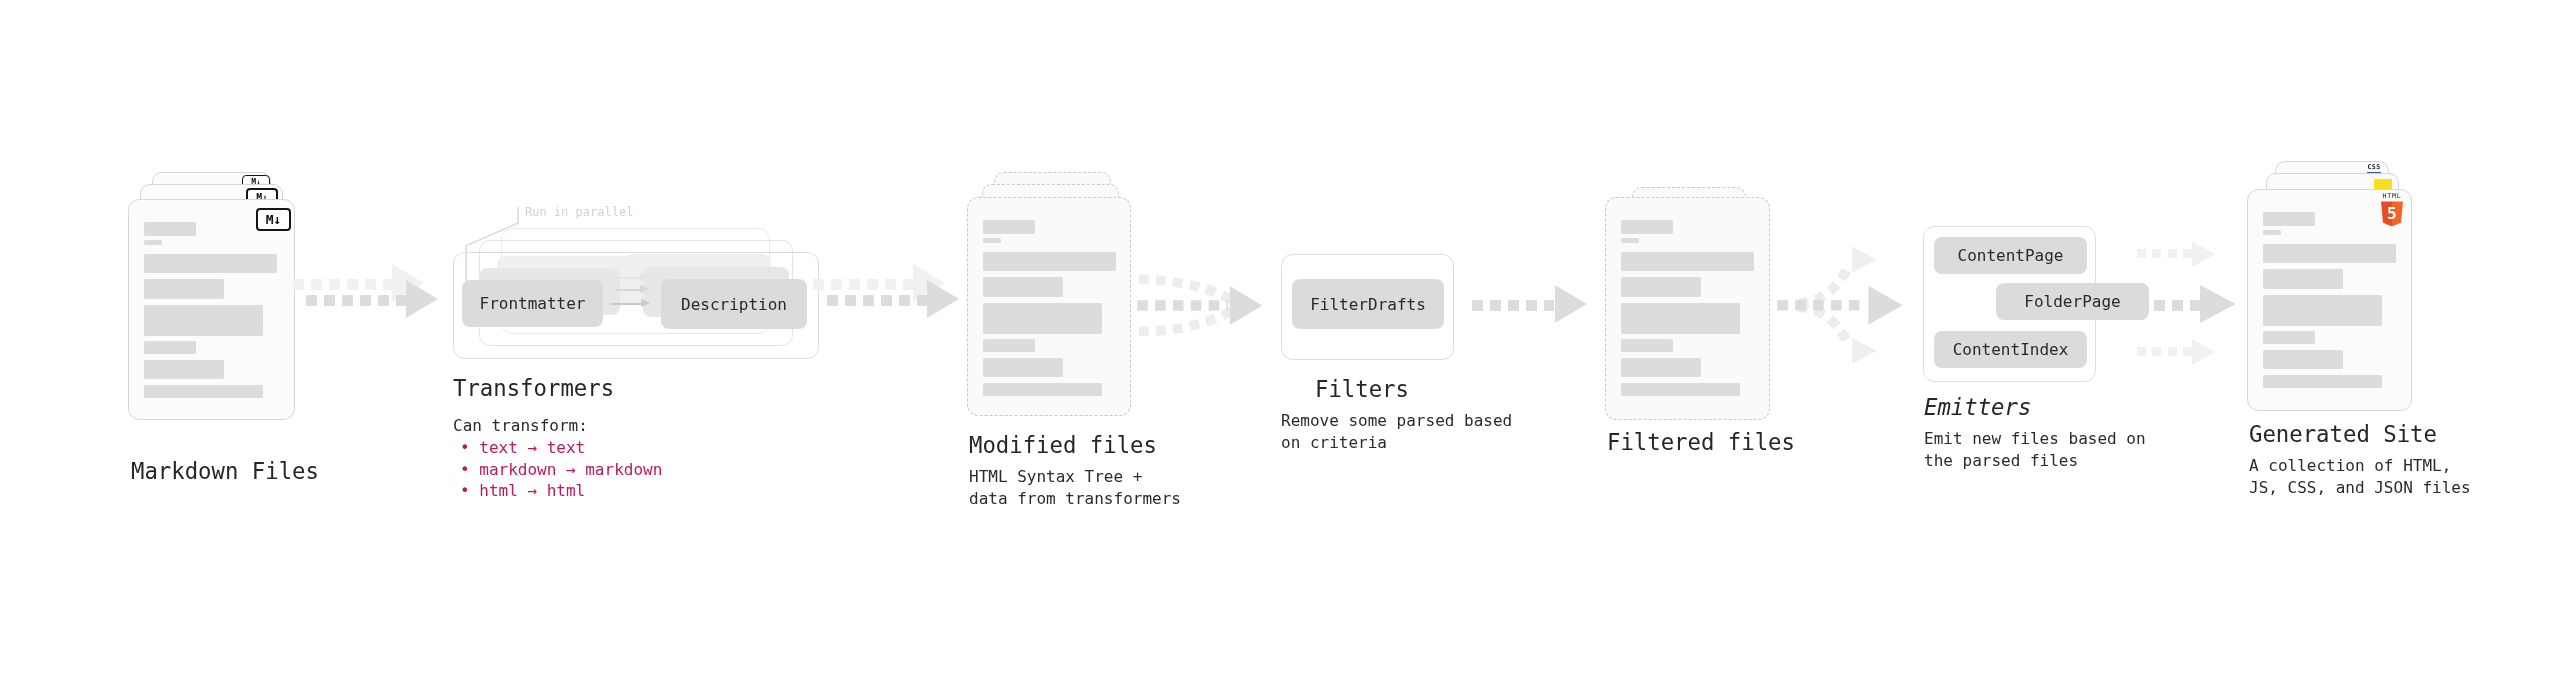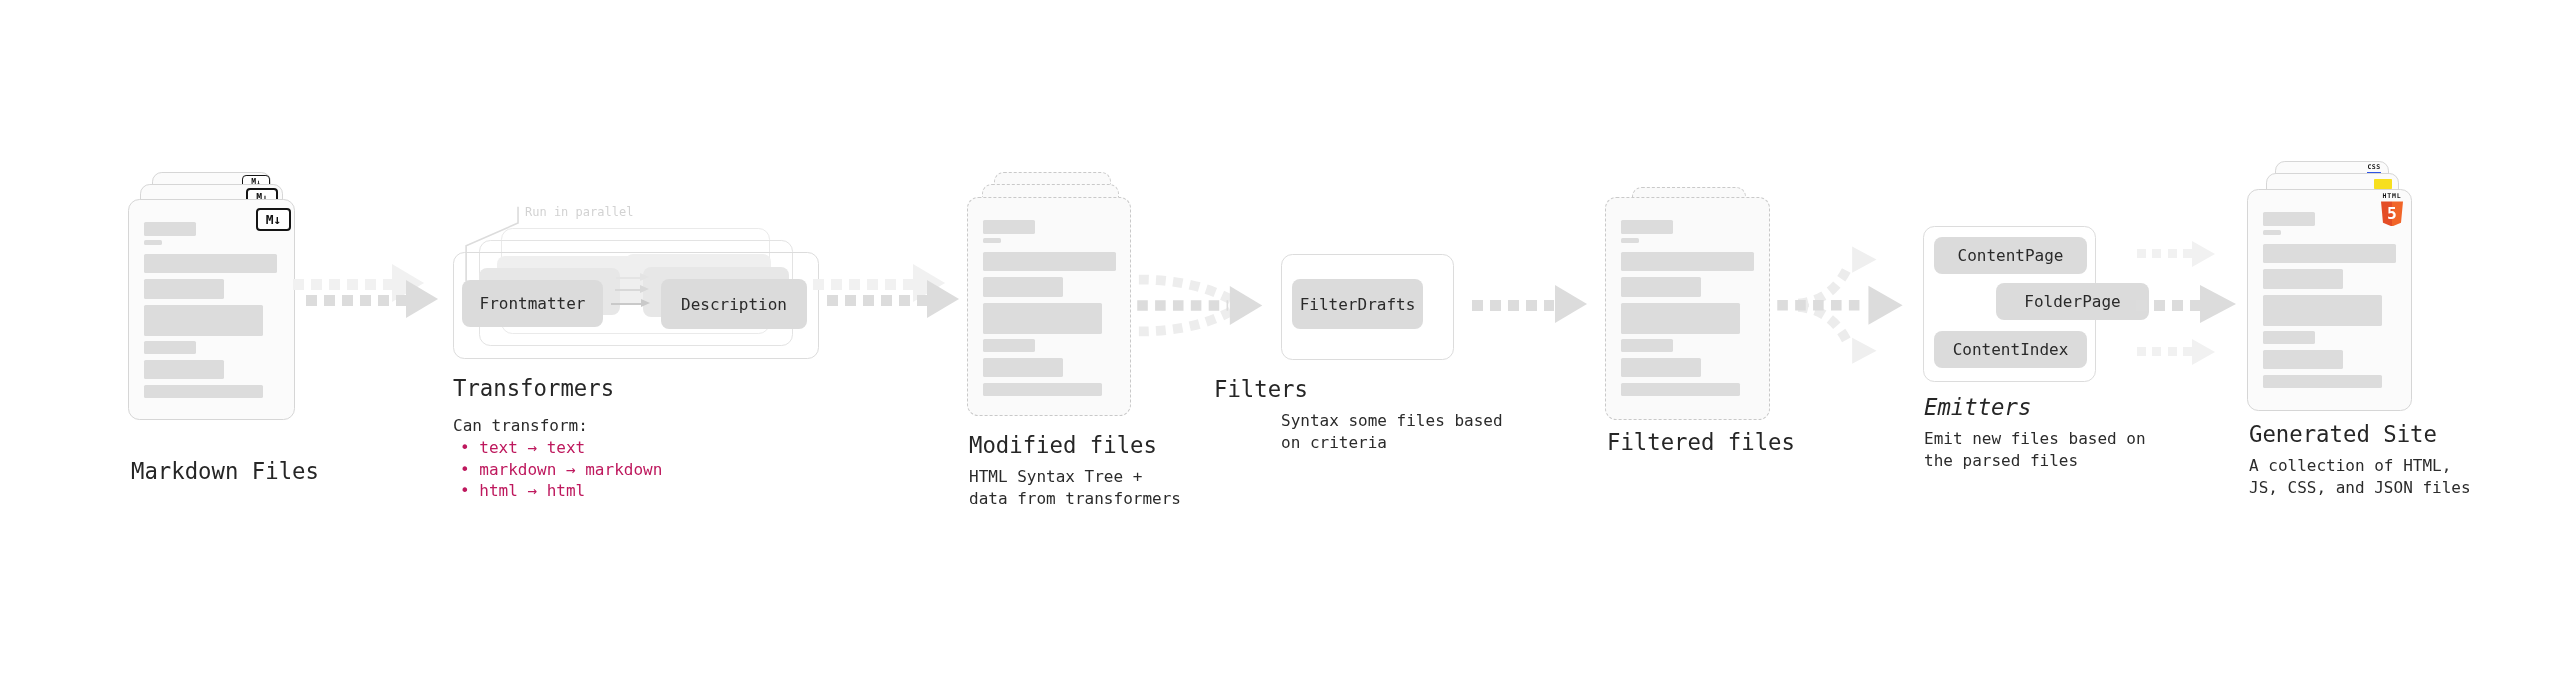--- a/index.html
+++ b/index.html
@@ -39,21 +39,21 @@
   .title{position:absolute;font-size:22.3px;color:#262626;white-space:nowrap;}
   .sub{position:absolute;font-size:16px;line-height:22px;color:#2b2b2b;white-space:nowrap;}
   .note{position:absolute;font-size:12px;color:#d2d2d2;white-space:nowrap;}
   .bullets{position:absolute;font-size:16px;line-height:21.5px;color:#be185d;white-space:nowrap;}
   
   .cssbadge{position:absolute;display:flex;flex-direction:column;align-items:center;}
   .cssbadge .txt{font-size:6.5px;font-weight:bold;color:#141414;line-height:6.5px;letter-spacing:0.4px;}
   .cssbadge .barline{width:14px;height:3.3px;margin-top:0.8px;}
   .jsbadge{position:absolute;border-radius:0.8px;}
   .htmlbadge{position:absolute;display:flex;flex-direction:column;align-items:center;}
-  .htmlbadge .txt{font-size:6.5px;font-weight:bold;color:#141414;line-height:7.3px;letter-spacing:0.8px;}
+  .htmlbadge .txt{font-size:6.5px;font-weight:normal;color:#141414;line-height:7.3px;letter-spacing:0.8px;}
   .shield{width:22px;height:25px;margin-top:0.8px;display:flex;align-items:center;justify-content:center;
           clip-path:polygon(0 0,100% 0,91% 85%,50% 100%,9% 85%);
           color:#ffffff;font-size:16.3px;font-weight:bold;}
 </style>
 </head>
 <body>
 
 <div class="canvas">
 
   <div>
@@ -148,24 +148,24 @@
 
   <svg class="abs" style="left:1134px;top:268px;" width="138" height="75" viewBox="0 0 170 92">
     <path d="M6 14 C60 14 96 26 122 40" fill="none" stroke="#ededed" stroke-width="12" stroke-dasharray="12 9"></path>
     <path d="M6 78 C60 78 96 66 122 52" fill="none" stroke="#ededed" stroke-width="12" stroke-dasharray="12 9"></path>
     <line x1="4" y1="46" x2="116" y2="46" stroke="#dcdcdc" stroke-width="13" stroke-dasharray="13 9"></line>
     <polygon points="118,22 118,70 158,46" fill="#dcdcdc"></polygon>
   </svg>
 
   <div>
     <div class="frame" style="left:1281px;top:254px;width:173px;height:106px;"></div>
-    <div class="node" style="left:1292px;top:279px;width:131px;height:50px;">FilterDrafts</div>
-    <div class="title" style="left:1214px;top:376px;">Filters</div>
+    <div class="node" style="left:1292px;top:279px;width:152px;height:50px;">FilterDrafts</div>
+    <div class="title" style="left:1315px;top:376px;">Filters</div>
     <div class="sub" style="left:1281px;top:410px;">
-      <div>Syntax some files based</div>
+      <div>Remove some parsed based</div>
       <div>on criteria</div>
     </div>
   </div>
 
   <div>
     <div class="shaft dark" style="left:1472px;top:300px;width:82px;"></div>
     <div class="head" style="left:1555px;top:285px;"></div>
   </div>
 
   <div>

